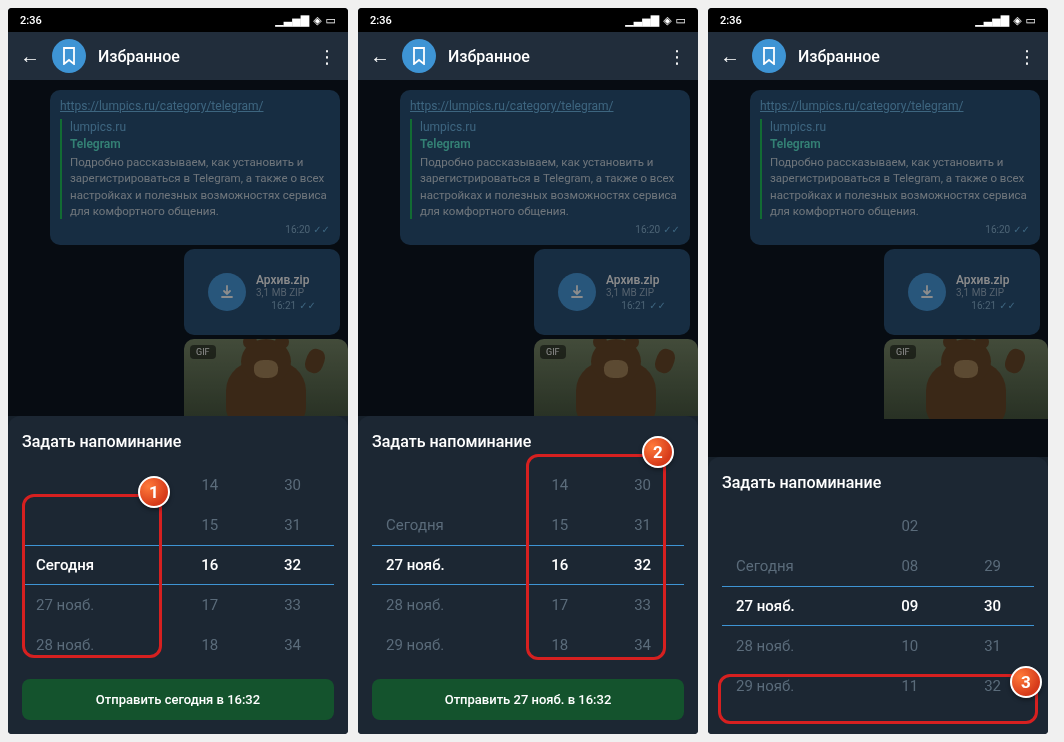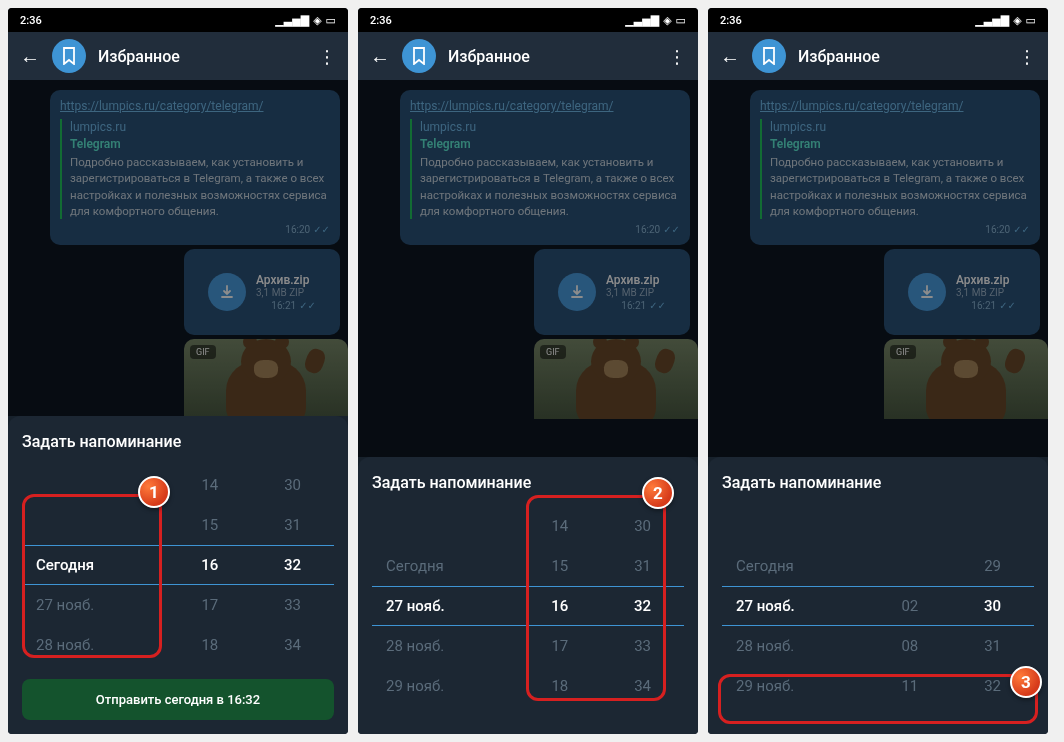--- a/index.html
+++ b/index.html
@@ -423,20 +423,21 @@
         <div class="picker-item">18</div>
       </div>
       <div class="picker-col">
         <div class="picker-item">30</div>
         <div class="picker-item">31</div>
         <div class="picker-item sel">32</div>
         <div class="picker-item">33</div>
         <div class="picker-item">34</div>
       </div>
     </div>
+    <div class="send-btn">Отправить 27 нояб. в 16:32</div>
     <div class="highlight-box" style="top:38px;left:168px;width:140px;height:206px"></div>
     <div class="marker" style="top:20px;left:284px">2</div>
   </div>
 </div>
 
 <div class="phone">
   <div class="status-bar">
     <span>2:36</span>
     <span class="status-icons">
       <span>▁▃▅▇</span>
@@ -497,20 +498,22 @@
       <div class="picker-col date-col">
         <div class="picker-item"></div>
         <div class="picker-item">Сегодня</div>
         <div class="picker-item sel">27 нояб.</div>
         <div class="picker-item">28 нояб.</div>
         <div class="picker-item">29 нояб.</div>
       </div>
       <div class="picker-col">
         <div class="picker-item">02</div>
         <div class="picker-item">08</div>
+        <div class="picker-item sel">09</div>
+        <div class="picker-item">10</div>
         <div class="picker-item">11</div>
       </div>
       <div class="picker-col">
         <div class="picker-item">29</div>
         <div class="picker-item sel">30</div>
         <div class="picker-item">31</div>
         <div class="picker-item">32</div>
       </div>
     </div>
     <div class="highlight-box" style="bottom:10px;left:10px;right:10px;height:50px"></div>

